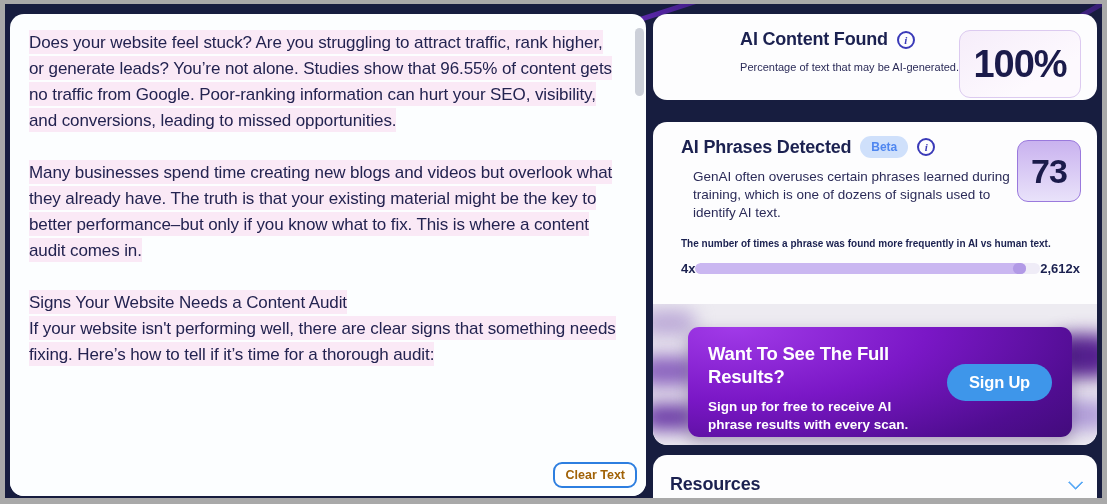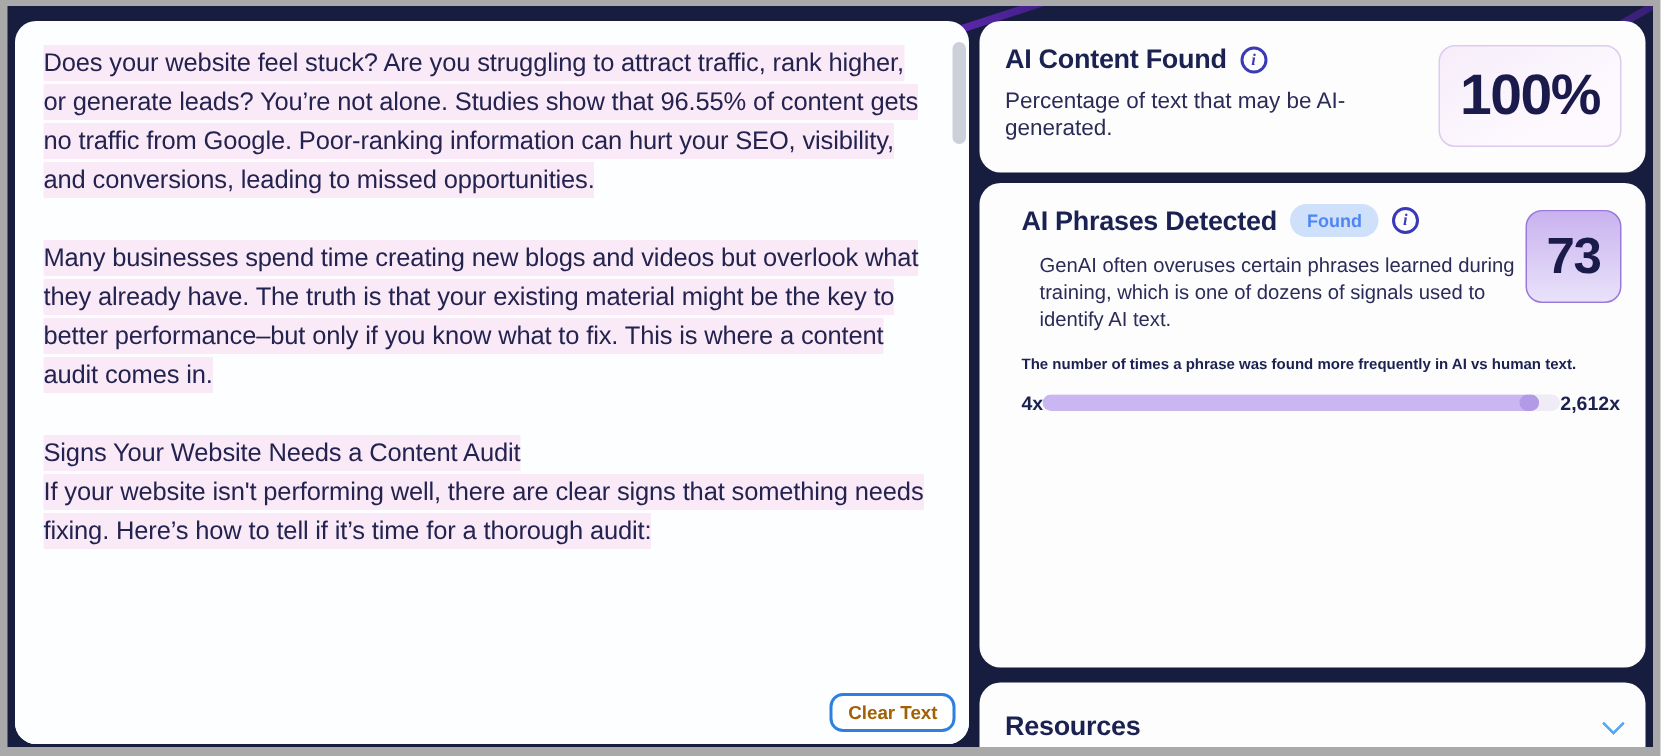--- a/index.html
+++ b/index.html
@@ -44,33 +44,33 @@
     background:#ffffff; border:2px solid #2e7fe0; color:#a16207;
     font-family:"Liberation Sans",sans-serif; font-weight:700; font-size:12.5px;
     padding:4px 10px; border-radius:9px; cursor:pointer;
   }
 
   
   .card {
     position:absolute; left:648px; width:444px; background:#fdfdfe;
     border-radius:14px; color:#232350;padding-left:11px;
   }
-  .card-ai-content { top:10px; height:101px; padding:15px 16px 14px 17px; display:flex; justify-content:flex-end; }
+  .card-ai-content { top:10px; height:86px; padding:15px 16px 14px 17px; display:flex; justify-content:flex-end; }
   .card-ai-phrases { top:118px; height:323px; overflow:hidden; }
   .card-resources  { top:451px; height:58px; display:flex; align-items:center; justify-content:space-between; padding:0 18px 0 17px; cursor:pointer; }
 
   .card-title { font-size:18px; font-weight:800; color:#1b2150; letter-spacing:-0.2px; }
   .title-row { display:flex; align-items:center; gap:9px; }
   .info-icon {
     width:18px; height:18px; border:2px solid #3a3ab8; border-radius:50%;
     color:#3a3ab8; font-size:11px; font-weight:700; line-height:14px;
     display:inline-flex; align-items:center; justify-content:center; cursor:pointer;
     font-family:"Liberation Serif", serif; font-style:italic; flex:0 0 auto;
   }
-  .card-desc { font-size:15px; color:#2b2b58; margin-top:9px; line-height:17.5px; }
+  .card-desc { font-size:11px; color:#2b2b58; margin-top:9px; line-height:17.5px; }
 
   .score-box {
     width:122px; height:68px; flex:0 0 auto; margin-top:1px;
     background:linear-gradient(150deg,#f6edfa 0%, #fdf9fe 70%);
     border:1.5px solid #dccaf0; border-radius:11px;
     display:flex; align-items:center; justify-content:center;
     font-size:38px; font-weight:800; color:#1b1b4b; letter-spacing:-1px;
   }
 
   .phrases-head { padding:14px 17px 0 17px; position:relative; }
@@ -157,36 +157,50 @@
       </div>
       <div class="card-desc">Percentage of text that may be AI-generated.</div>
     </div>
     <div class="score-box">100%</div>
   </div>
 
   <div class="card card-ai-phrases">
     <div class="phrases-head">
       <div class="title-row">
         <span class="card-title">AI Phrases Detected</span>
-        <span class="beta-pill">Found</span>
+        <span class="beta-pill">Beta</span>
         <span class="info-icon">i</span>
       </div>
       <div class="phrases-desc">GenAI often overuses certain phrases learned during training, which is one of dozens of signals used to identify AI text.</div>
       <div class="count-box">73</div>
     </div>
 
     <div class="freq-label">The number of times a phrase was found more frequently in AI vs human text.</div>
     <div class="slider-row">
       <span>4x</span>
       <div class="slider-track">
         <div class="slider-fill" style="width:96%"></div>
         <div class="slider-handle" style="left:calc(96% - 13px)"></div>
       </div>
       <span>2,612x</span>
     </div>
 
+    <div class="blur-zone">
+      <div class="blob blob-1"></div>
+      <div class="blob blob-2"></div>
+      <div class="blob blob-3"></div>
+      <div class="blob blob-4"></div>
+      <div class="blob blob-5"></div>
+      <div class="signup-card">
+        <div>
+          <div class="signup-title">Want To See The Full Results?</div>
+          <div class="signup-sub">Sign up for free to receive AI phrase results with every scan.</div>
+        </div>
+        <button class="signup-btn">Sign Up</button>
+      </div>
+    </div>
   </div>
 
   <div class="card card-resources">
     <span class="card-title">Resources</span>
     <span class="chevron-down"></span>
   </div>
 </div>
 
 </body></html>

